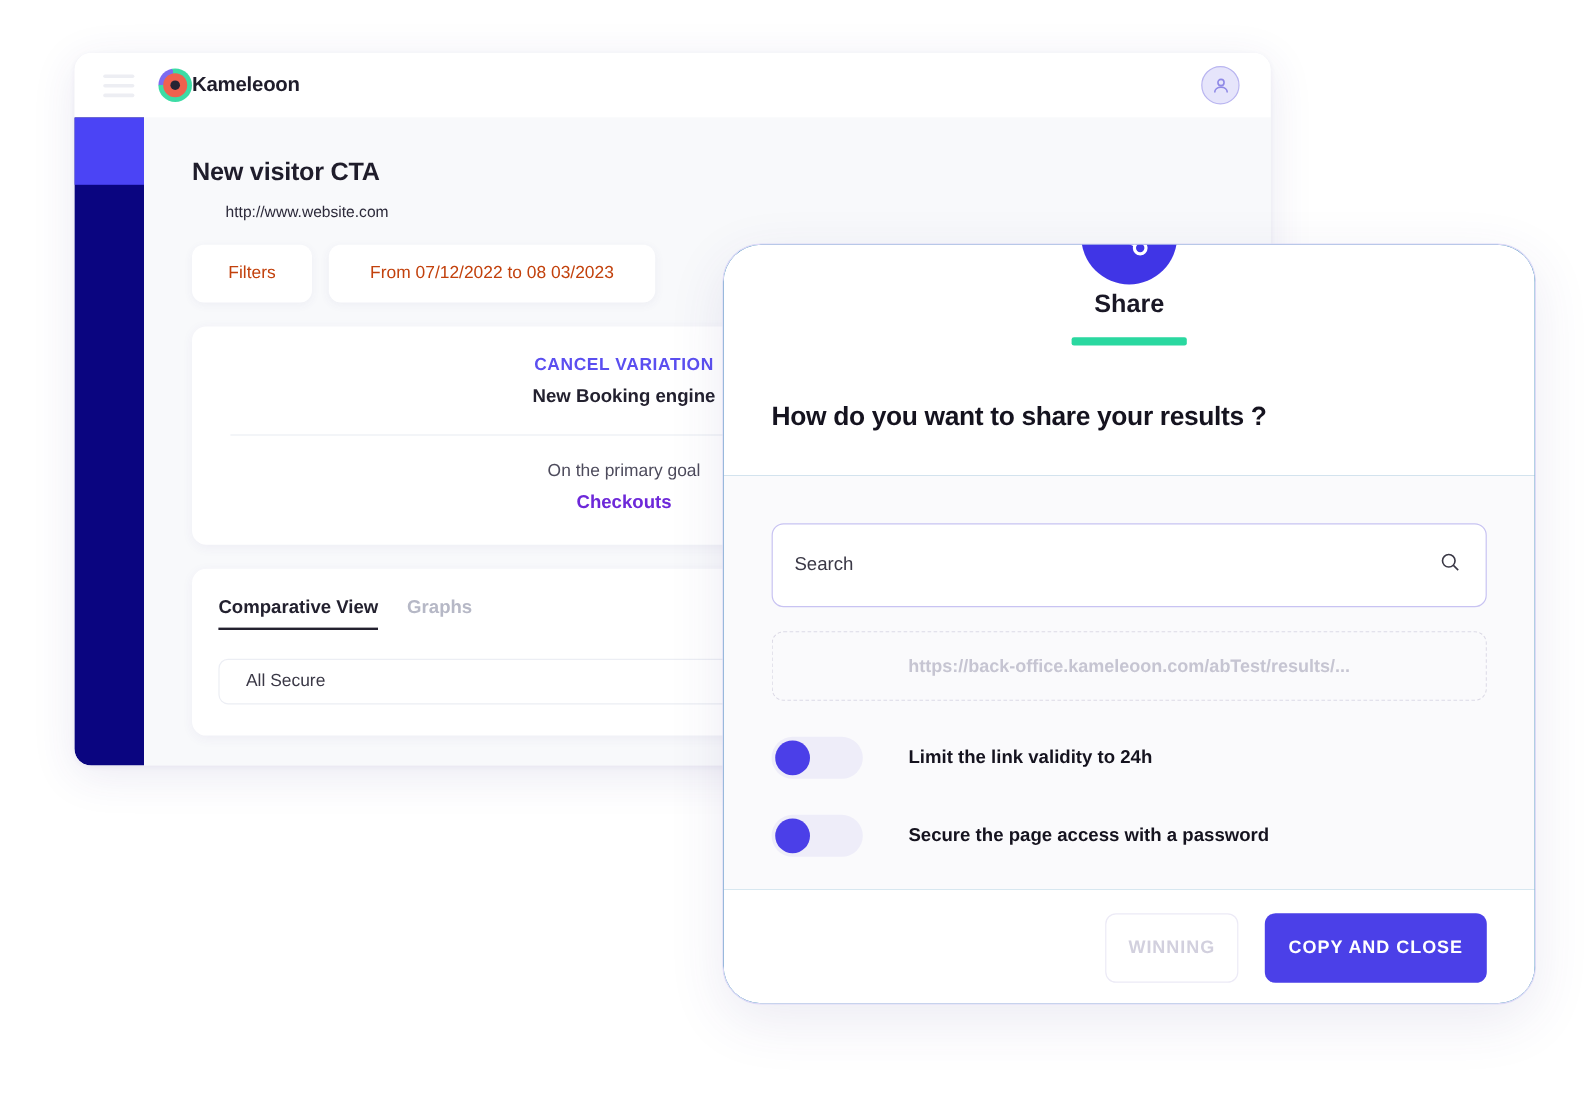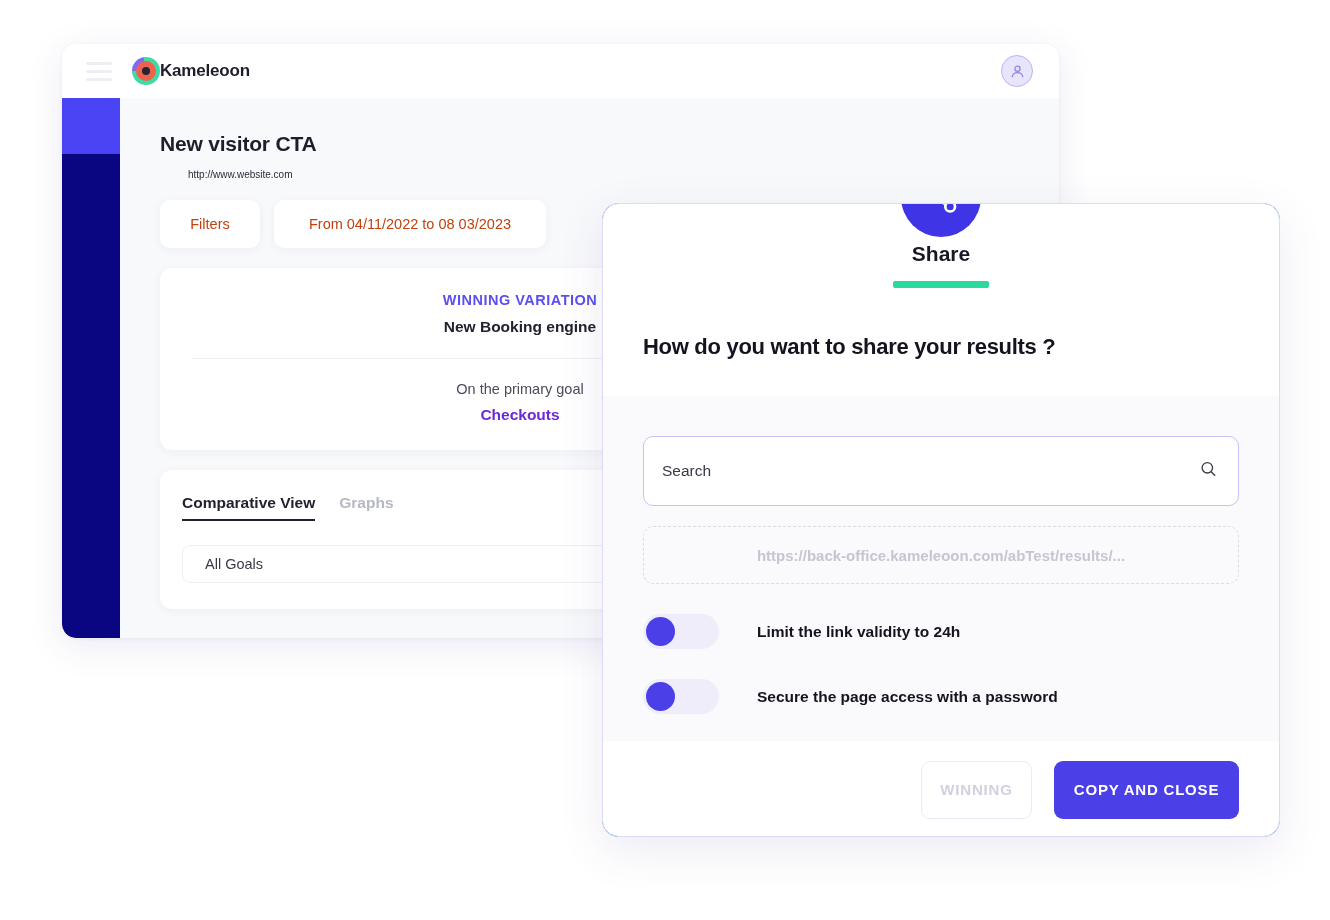--- a/index.html
+++ b/index.html
@@ -61,21 +61,21 @@
     border-bottom-left-radius: 14px;
   }
   .sidebar-active {
     position: absolute; left: 0; top: 0; width: 58px; height: 56px;
     background: #4b44f5;
   }
 
   .app-content { position: absolute; left: 58px; top: 54px; right: 0; bottom: 0; background: #f8f9fb; padding: 34px 0 0 40px; }
 
   .page-title { font-size: 21px; font-weight: 700; color: #1f1d2b; letter-spacing: -0.2px; }
-  .page-url { margin-top: 13px; font-size: 10px; color: #2c2a3a; padding-left: 28px; }
+  .page-url { margin-top: 13px; font-size: 13px; color: #2c2a3a; padding-left: 28px; }
 
   .filter-row { margin-top: 20px; display: flex; gap: 14px; }
   .chip {
     background: #ffffff; border-radius: 10px;
     box-shadow: 0 2px 8px rgba(70,60,140,0.06);
     height: 48px; display: flex; align-items: center; justify-content: center;
     font-size: 14.5px; color: #c2410c; cursor: pointer;
   }
   .chip-filters { width: 100px; }
   .chip-dates  { width: 272px; }
@@ -101,21 +101,21 @@
     display: flex; align-items: center; padding-left: 22px;
     font-size: 14.5px; color: #3a3846; cursor: pointer;
   }
 
   
   .modal {
     position: absolute; left: 602px; top: 203px;
     width: 678px; height: 634px;
     background: #0369a1;
     border: 1px solid #ddd9f7;
-    border-radius: 16px;
+    border-radius: 32px;
     box-shadow: 0 14px 46px rgba(70,60,140,0.10);
     overflow: hidden;
   }
   .modal-head { height: 192px; background: #ffffff; position: relative; }
   .share-circle {
     position: absolute; left: 50%; top: -47px; transform: translateX(-50%);
     width: 80px; height: 80px; border-radius: 50%;
     background: #4035e6;
     display: flex; align-items: center; justify-content: center;
   }
@@ -214,37 +214,37 @@
     <div class="sidebar">
       <div class="sidebar-active"></div>
     </div>
 
     <div class="app-content">
       <div class="page-title">New visitor CTA</div>
       <div class="page-url">http://www.website.com</div>
 
       <div class="filter-row">
         <div class="chip chip-filters">Filters</div>
-        <div class="chip chip-dates">From 04/11/2022 to 08 03/2023</div>
+        <div class="chip chip-dates">From 07/12/2022 to 08 03/2023</div>
       </div>
 
       <div class="card card-winning">
-        <div class="winning-label">WINNING VARIATION</div>
+        <div class="winning-label">CANCEL VARIATION</div>
         <div class="winning-variation">New Booking engine</div>
         <div class="card-divider"></div>
         <div class="winning-goal-label">On the primary goal</div>
         <div class="winning-goal">Checkouts</div>
       </div>
 
       <div class="card card-tabs">
         <div class="tabs">
           <div class="tab active">Comparative View</div>
           <div class="tab">Graphs</div>
         </div>
-        <div class="select-box">All Goals</div>
+        <div class="select-box">All Secure</div>
       </div>
     </div>
   </div>
 
   <div class="modal">
 
     <div class="modal-head">
       <div class="share-circle">
         <svg width="40" height="40" viewBox="0 0 24 24" fill="none" stroke="#ffffff" stroke-width="1.6">
           <circle cx="17.5" cy="6.2" r="2.9"></circle>

